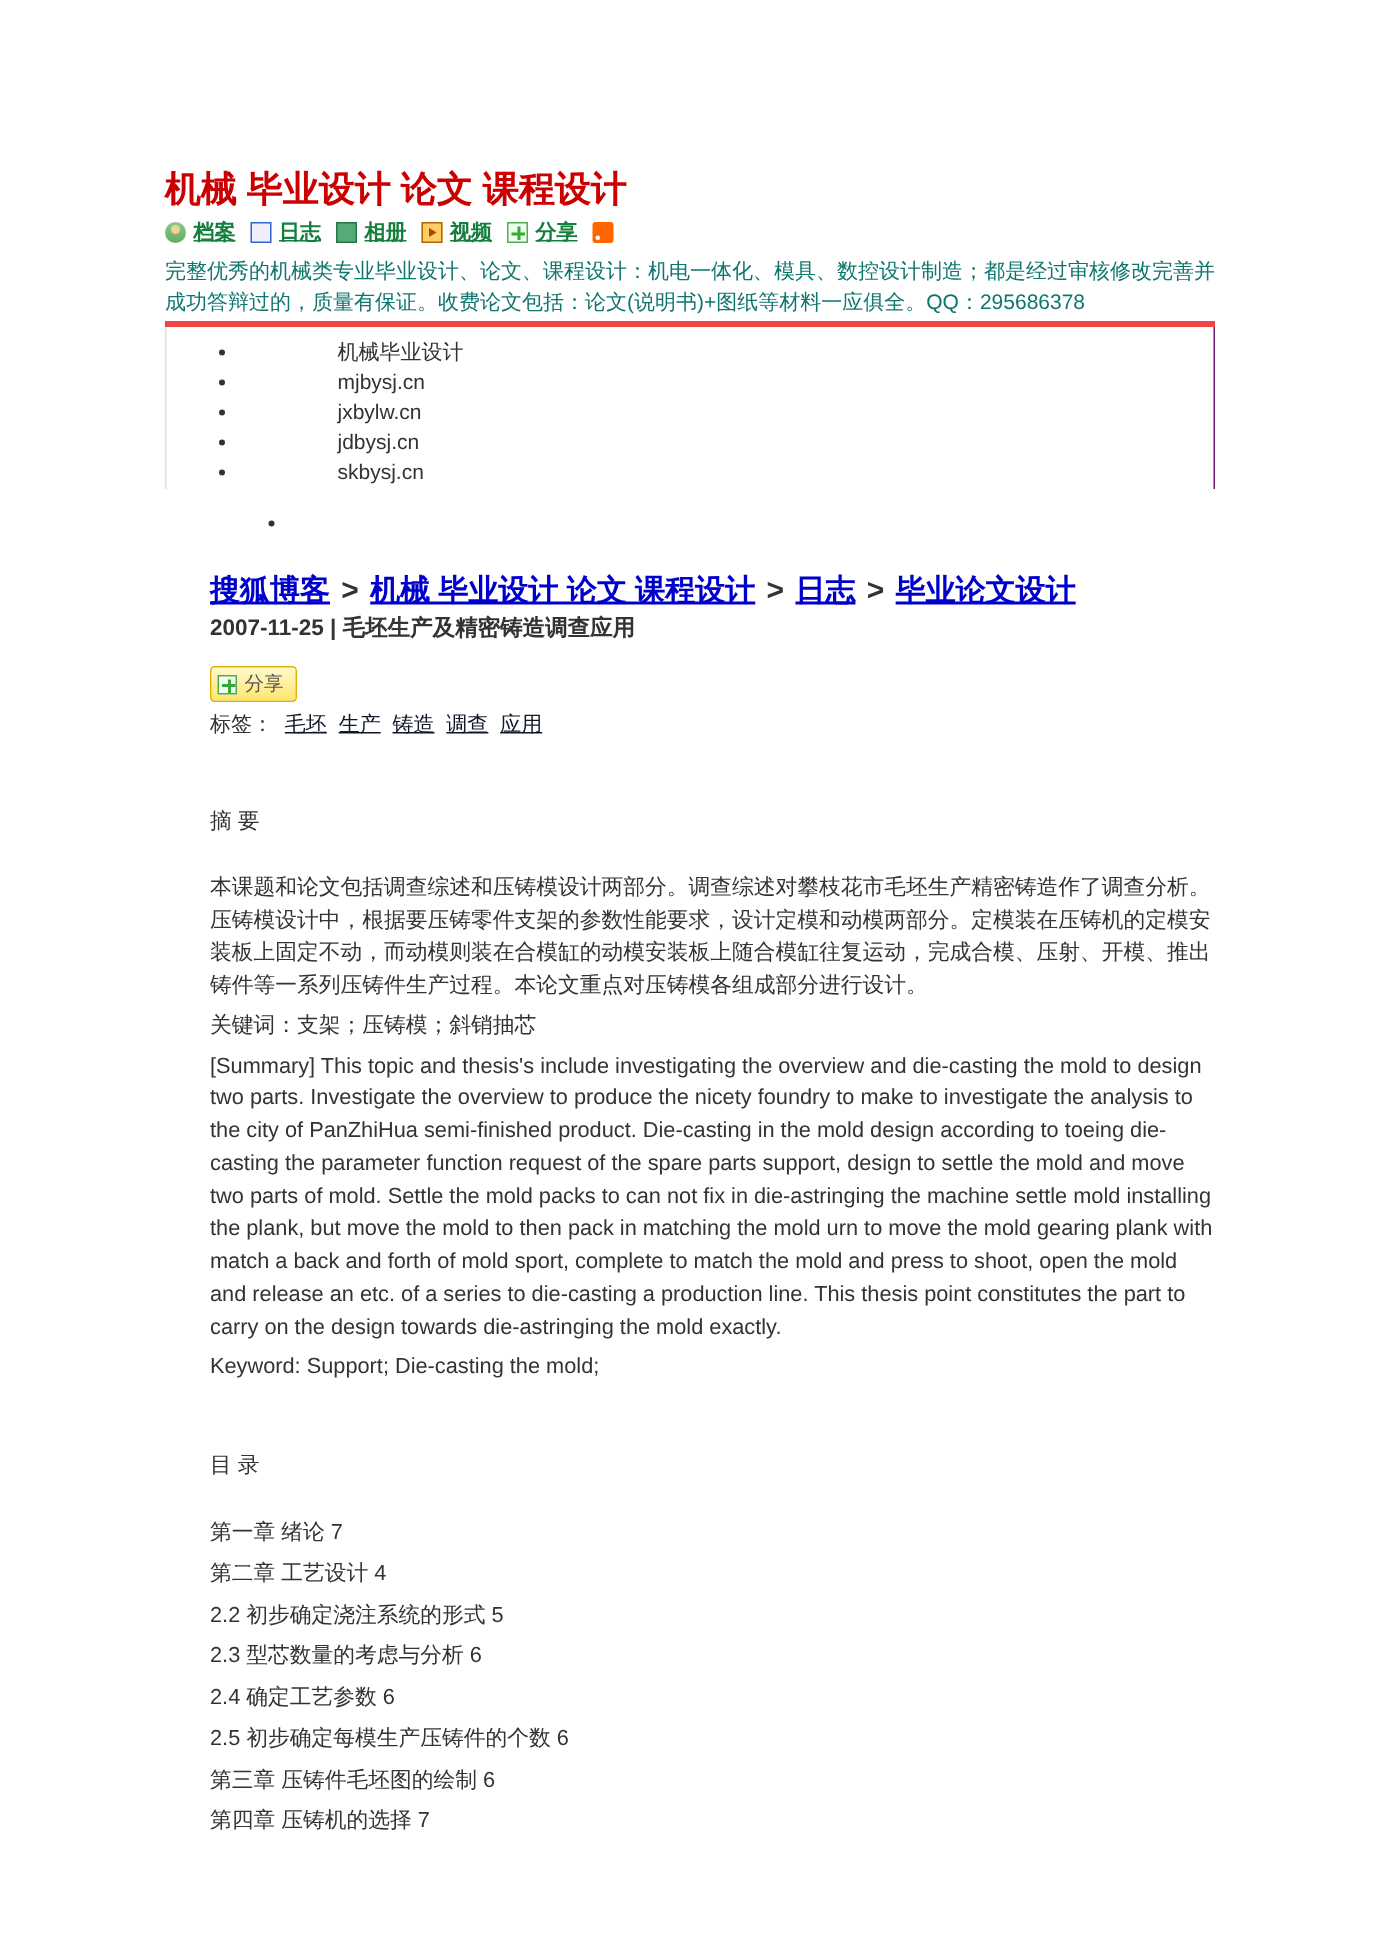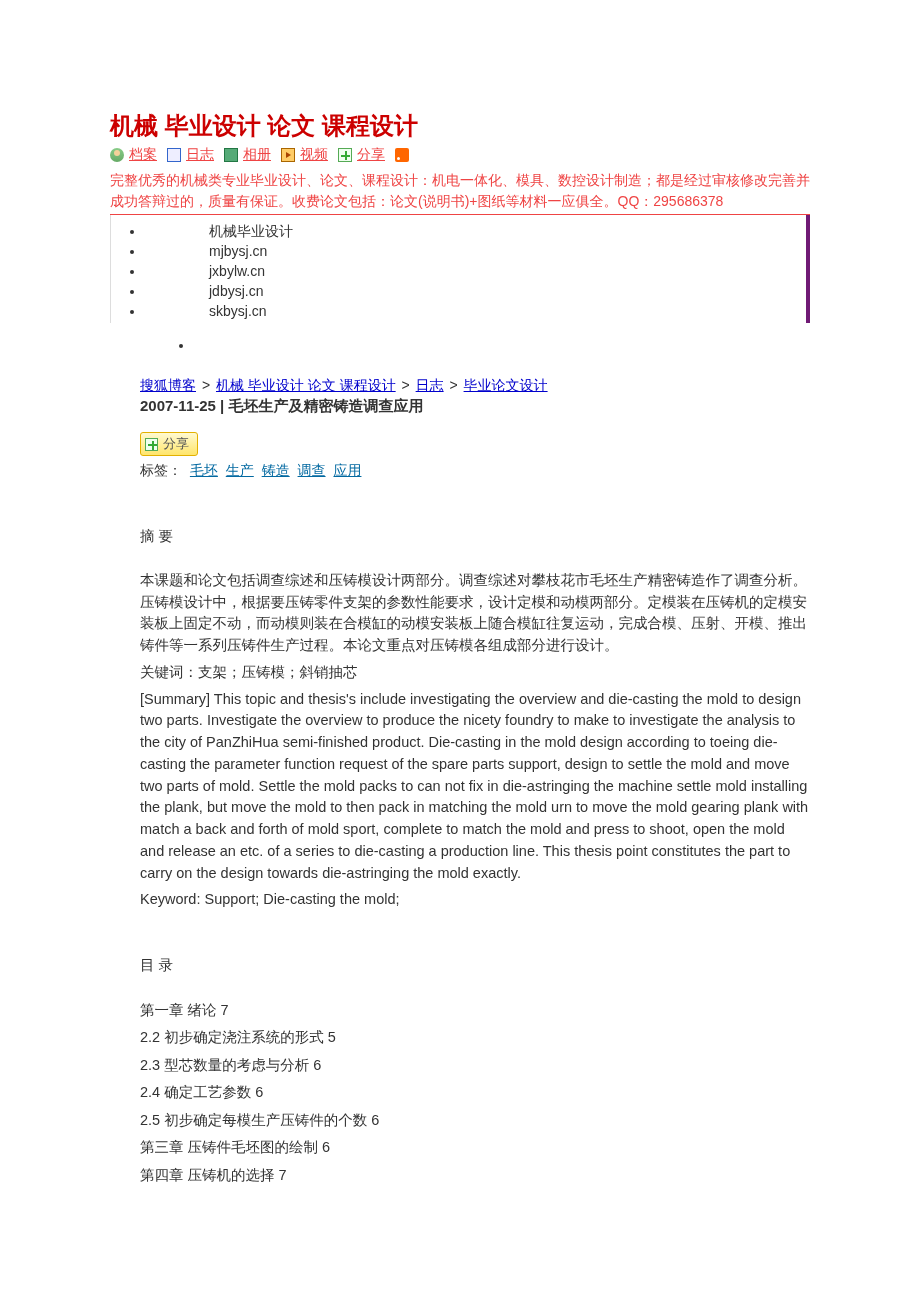--- a/index.html
+++ b/index.html
@@ -23,59 +23,60 @@
     font-family: "SimSun", Arial, sans-serif;
   }
   .tabnav {
     display: flex;
     align-items: center;
     gap: 4px;
     margin-bottom: 6px;
     font-size: 14px;
   }
   .tabnav a {
-    color: #ef4444;
+    color: #15803d;
     text-decoration: underline;
     margin-right: 6px;
+    font-weight: bold;
   }
   .ico {
     display: inline-block;
     width: 14px;
     height: 14px;
     vertical-align: middle;
     margin-right: 1px;
   }
   .ico-user { background: linear-gradient(#8c8, #6a6); border-radius:50%; position:relative; }
   .ico-user::after{content:"";position:absolute;left:4px;top:2px;width:6px;height:6px;background:#f4d19a;border-radius:50%;}
   .ico-book { background:#eef;border:1px solid #36c; box-sizing:border-box;}
   .ico-photo { background:#5a7;border:1px solid #274; box-sizing:border-box; }
   .ico-video { background:#fc6;border:1px solid #a60; box-sizing:border-box; position:relative;}
   .ico-video::after{content:"";position:absolute;left:4px;top:3px;border-left:5px solid #a40;border-top:3px solid transparent;border-bottom:3px solid transparent;}
   .ico-plus { background:#efe;border:1px solid #5a5; box-sizing:border-box; position:relative; }
   .ico-plus::before{content:"";position:absolute;left:5.5px;top:2px;width:2px;height:9px;background:#3a3;}
   .ico-plus::after{content:"";position:absolute;top:5.5px;left:2px;height:2px;width:9px;background:#3a3;}
   .ico-rss { background:#f60; border-radius:2px; position:relative;}
   .ico-rss::after{content:"";position:absolute;left:2px;bottom:2px;width:3px;height:3px;background:#fff;border-radius:50%;}
   .blog-desc {
-    color: #ef4444;
+    color: #0f766e;
     font-size: 14px;
     line-height: 1.5;
     font-family: "SimSun", Arial, sans-serif;
-    border-bottom: 1px solid #ef4444;
+    border-bottom: 4px solid #ef4444;
     padding-bottom: 2px;
   }
   .side-table{
     border-spacing:0;
     border-collapse:collapse;
     width:100%;
   }
   .side-table td.sidecell{
     border-left:1px solid #ddd;
-    border-right:4px solid #701a75;
-    padding: 6px 0 2px 0;
+    border-right:1px solid #701a75;
+    padding: 6px 0 2px 16px;
   }
   ul.disc {
     list-style: disc;
     margin: 0 0 0 34px;
     padding: 0;
   }
   ul.disc li {
     color: #333;
     font-size: 14px;
     line-height: 20px;
@@ -84,23 +85,24 @@
   }
   .lonely-bullet {
     margin: 14px 0 4px 44px;
     list-style: disc;
   }
   .article {
     margin-left: 30px;
     margin-top: 24px;
   }
   .breadcrumb {
-    font-size: 14px;
+    font-size: 20px;
     margin-bottom: 2px;
     font-family: "SimSun", Arial, sans-serif;
+    font-weight: bold;
   }
   .breadcrumb a { color:#00c; text-decoration:underline; }
   .breadcrumb .sep { color:#333; margin: 0 2px; }
   .post-title {
     font-weight: bold;
     font-size: 15px;
     margin: 0 0 16px 0;
     font-family: Verdana, "SimSun", Arial, sans-serif;
   }
   .share-btn {
@@ -110,21 +112,21 @@
     background: linear-gradient(#fffad1,#ffe56b);
     border:1px solid #e3b100;
     border-radius:3px;
     padding:2px 8px 2px 4px;
     font-size:13px;
     color:#555;
     cursor:pointer;
     margin-bottom:4px;
   }
   .tags-row { font-size:14px; margin-top:2px; font-family:"SimSun",Arial,sans-serif;}
-  .tags-row a { color:#0369a1; text-decoration:underline; margin-left:4px; }
+  .tags-row a { color:#0f172a; text-decoration:underline; margin-left:4px; }
   .body-text {
     margin-top: 46px;
     font-size: 14.5px;
     line-height: 1.5;
     color:#333;
     font-family: Verdana,"SimSun", Arial, sans-serif;
   }
   .body-text p { margin: 5px 0 0 0; }
   .body-text p.gap { margin-top: 22px; }
   .toc-line { line-height: 1.55; }
@@ -203,20 +205,21 @@
     <div class="body-text">
       <p>摘 要</p>
       <p class="gap">本课题和论文包括调查综述和压铸模设计两部分。调查综述对攀枝花市毛坯生产精密铸造作了调查分析。压铸模设计中，根据要压铸零件支架的参数性能要求，设计定模和动模两部分。定模装在压铸机的定模安装板上固定不动，而动模则装在合模缸的动模安装板上随合模缸往复运动，完成合模、压射、开模、推出铸件等一系列压铸件生产过程。本论文重点对压铸模各组成部分进行设计。</p>
       <p>关键词：支架；压铸模；斜销抽芯</p>
       <p>[Summary] This topic and thesis's include investigating the overview and die-casting the mold to design two parts. Investigate the overview to produce the nicety foundry to make to investigate the analysis to the city of PanZhiHua semi-finished product. Die-casting in the mold design according to toeing die-casting the parameter function request of the spare parts support, design to settle the mold and move two parts of mold. Settle the mold packs to can not fix in die-astringing the machine settle mold installing the plank, but move the mold to then pack in matching the mold urn to move the mold gearing plank with match a back and forth of mold sport, complete to match the mold and press to shoot, open the mold and release an etc. of a series to die-casting a production line. This thesis point constitutes the part to carry on the design towards die-astringing the mold exactly.</p>
       <p>Keyword: Support; Die-casting the mold;</p>
 
       <p class="gap" style="margin-top:44px;">目    录</p>
 
       <p class="gap toc-line">第一章 绪论 7</p>
+      <p class="toc-line">第二章  工艺设计 4</p>
       <p class="toc-line">2.2 初步确定浇注系统的形式 5</p>
       <p class="toc-line">2.3 型芯数量的考虑与分析 6</p>
       <p class="toc-line">2.4 确定工艺参数 6</p>
       <p class="toc-line">2.5 初步确定每模生产压铸件的个数 6</p>
       <p class="toc-line">第三章  压铸件毛坯图的绘制 6</p>
       <p class="toc-line">第四章  压铸机的选择 7</p>
     </div>
 
   </div>
 </div>

